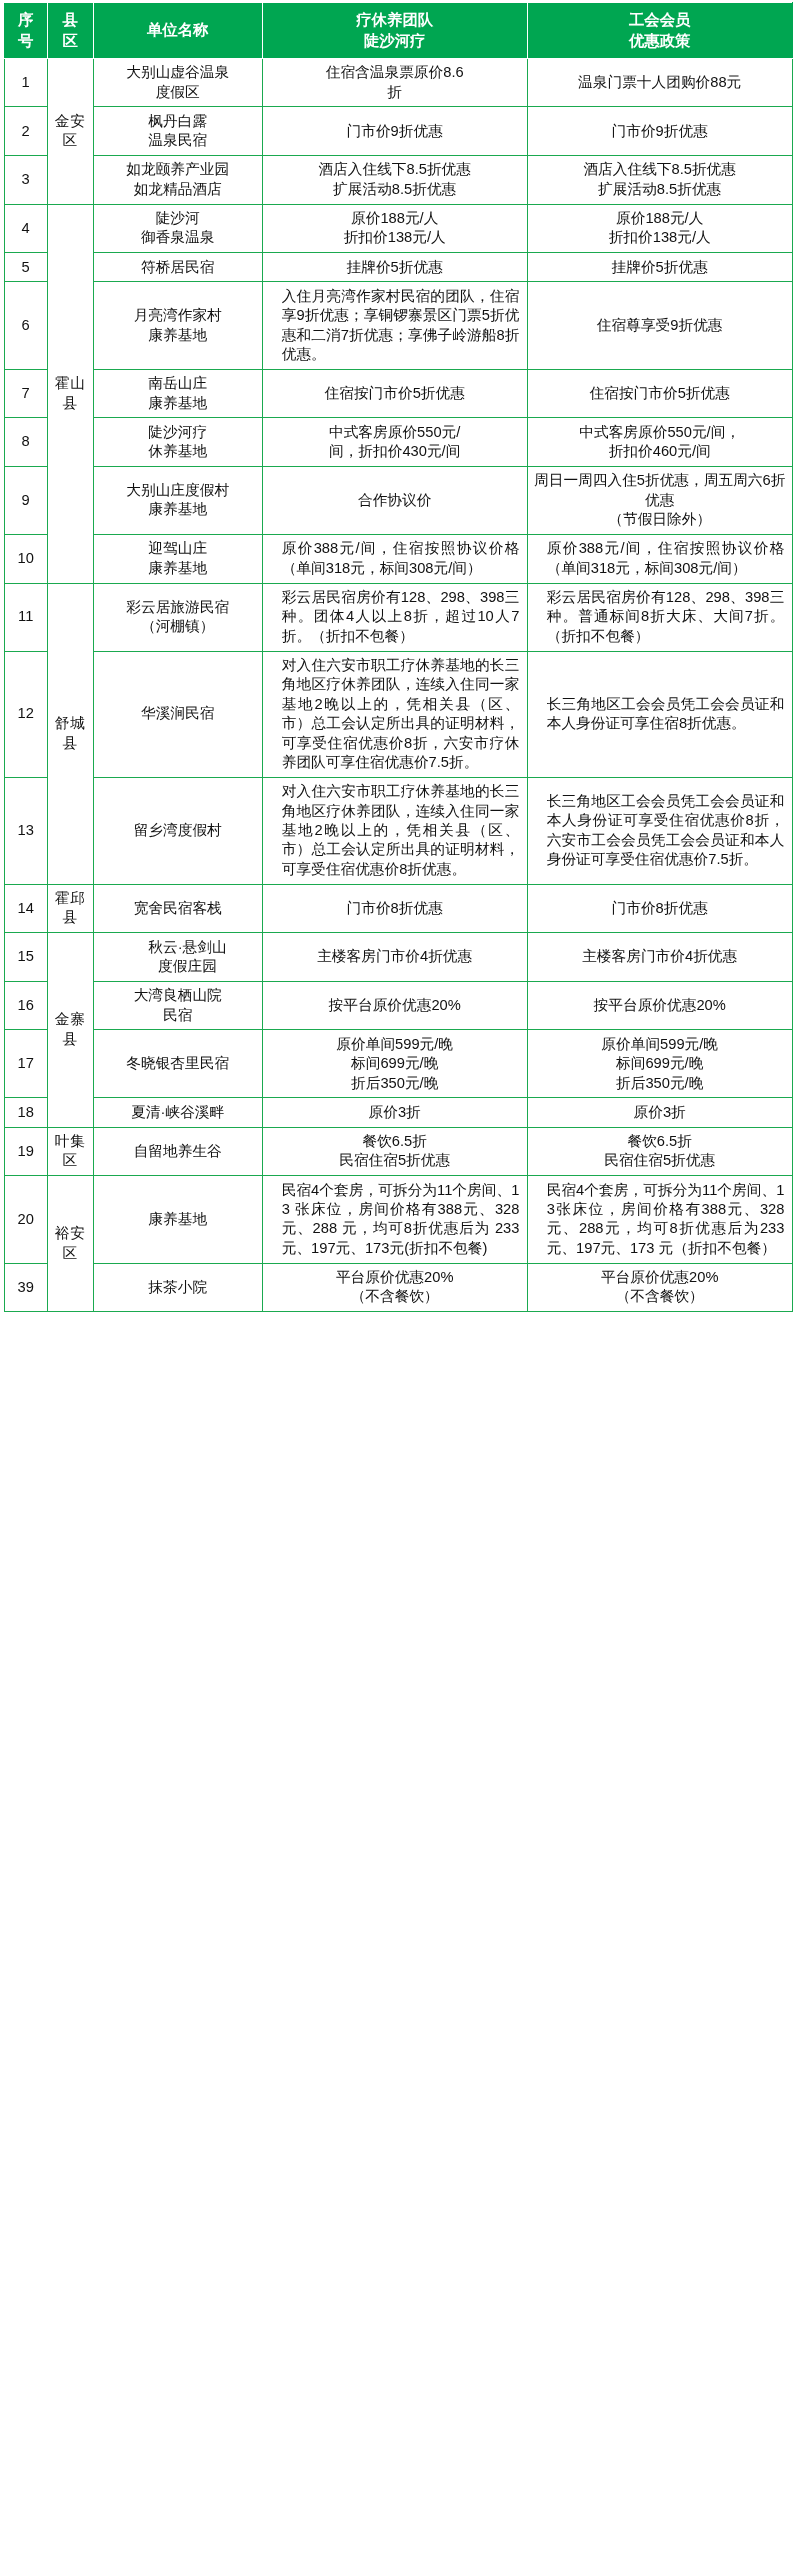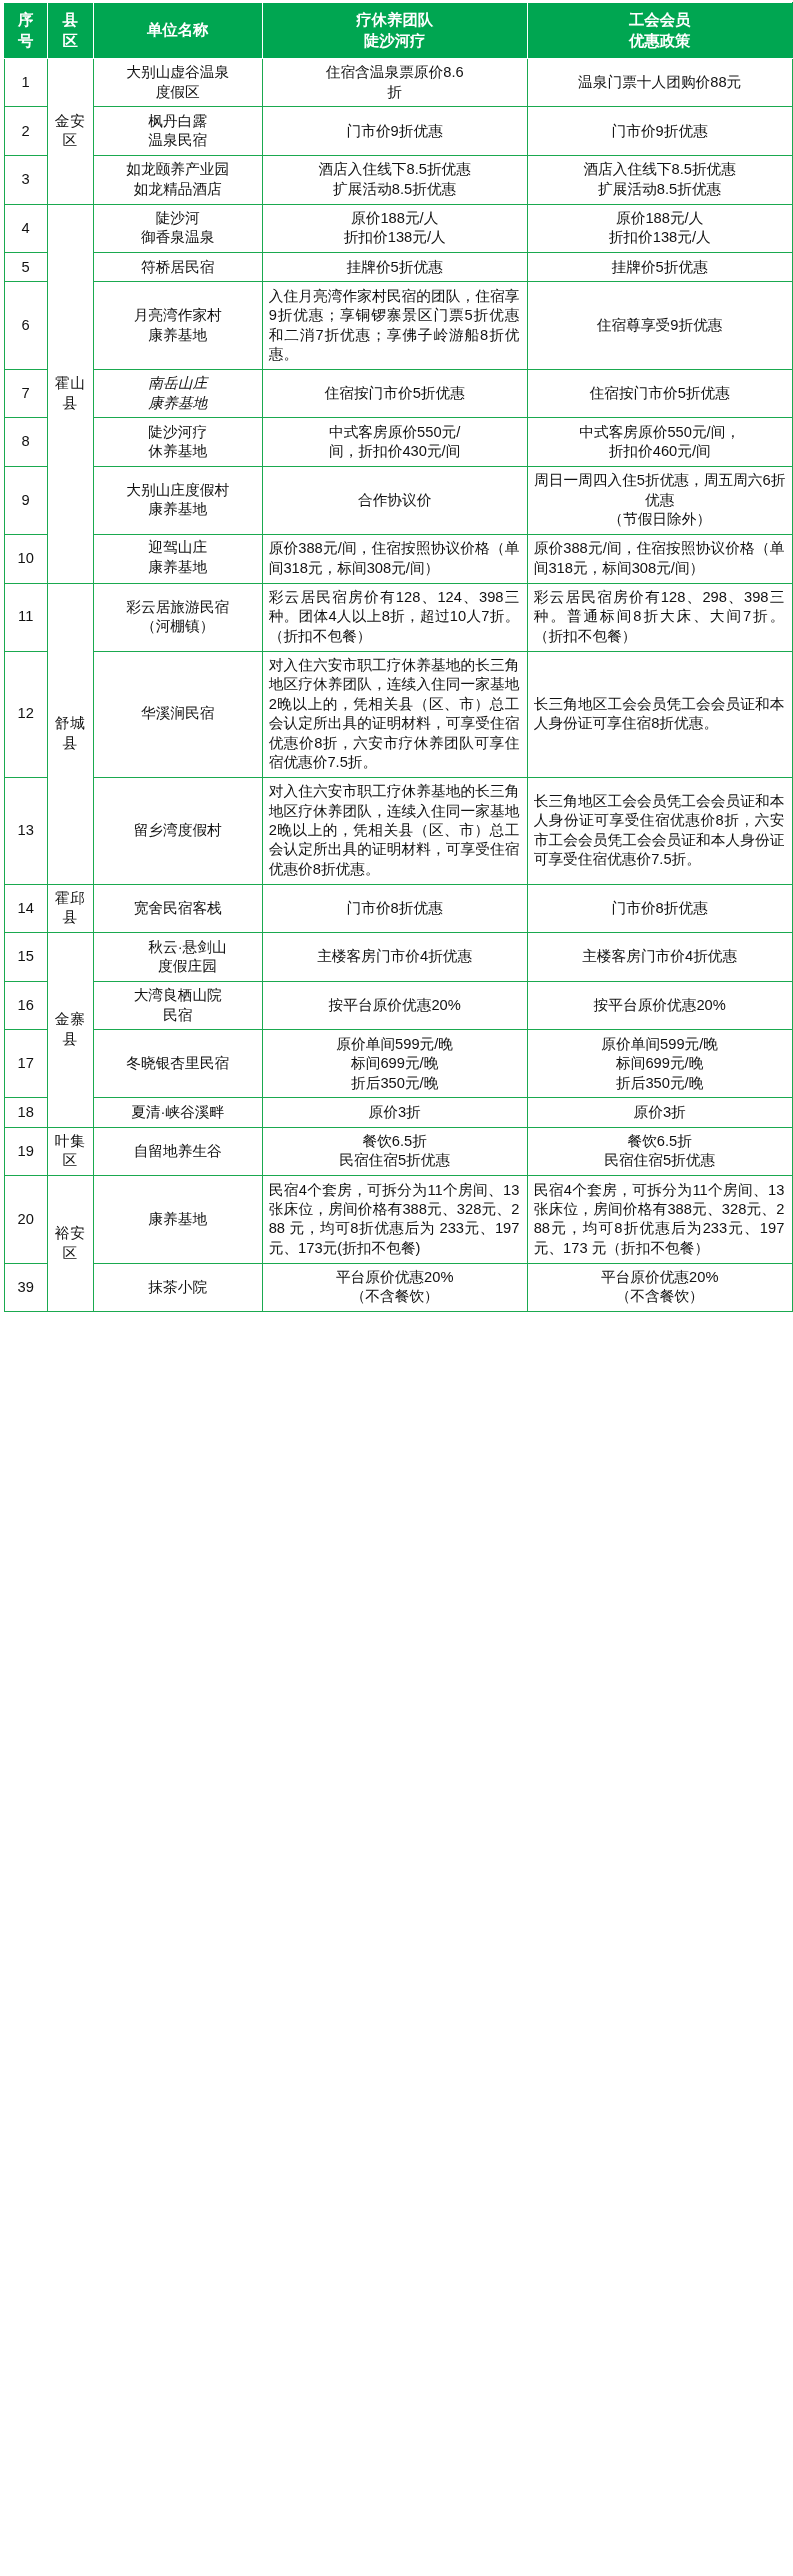--- a/index.html
+++ b/index.html
@@ -65,21 +65,21 @@
     line-height: 1.35;
   }
   .cell-text {
     text-align: center;
     font-size: 14.7px;
     line-height: 1.36;
   }
   .cell-text.justify {
     text-align: justify;
     text-align-last: left;
-    padding-left: 6px;
+    padding-left: 19px;
     padding-right: 7.3px;
   }
 </style>
 </head>
 <body>
 
 <div id="sheet">
   <table class="price-table">
     <colgroup>
       <col class="c-seq">
@@ -162,21 +162,21 @@
       <tr>
         <td class="cell-seq">6</td>
         <td class="cell-unit" style="white-space: pre-line;">月亮湾作家村
 康养基地</td>
         <td class="cell-text justify">入住月亮湾作家村民宿的团队，住宿享9折优惠；享铜锣寨景区门票5折优惠和二消7折优惠；享佛子岭游船8折优惠。</td>
         <td class="cell-text">住宿尊享受9折优惠</td>
       </tr>
 
       <tr>
         <td class="cell-seq">7</td>
-        <td class="cell-unit" style="white-space: pre-line; font-style: italic;">南岳山庄
+        <td class="cell-unit" style="white-space: pre-line;">南岳山庄
 康养基地</td>
         <td class="cell-text">住宿按门市价5折优惠</td>
         <td class="cell-text">住宿按门市价5折优惠</td>
       </tr>
 
       <tr>
         <td class="cell-seq">8</td>
         <td class="cell-unit" style="white-space: pre-line;">陡沙河疗
 休养基地</td>
         <td class="cell-text" style="white-space: pre-line;">中式客房原价550元/
@@ -189,32 +189,32 @@
         <td class="cell-seq">9</td>
         <td class="cell-unit" style="white-space: pre-line;">大别山庄度假村
 康养基地</td>
         <td class="cell-text">合作协议价</td>
         <td class="cell-text" style="white-space: pre-line;">周日一周四入住5折优惠，周五周六6折优惠
 （节假日除外）</td>
       </tr>
 
       <tr>
         <td class="cell-seq">10</td>
-        <td class="cell-unit" style="white-space: pre-line; font-family: Liberation Mono, monospace;">迎驾山庄
+        <td class="cell-unit" style="white-space: pre-line;">迎驾山庄
 康养基地</td>
         <td class="cell-text justify">原价388元/间，住宿按照协议价格（单间318元，标间308元/间）</td>
         <td class="cell-text justify">原价388元/间，住宿按照协议价格（单间318元，标间308元/间）</td>
       </tr>
 
       <tr>
         <td class="cell-seq">11</td>
         <td class="cell-region" rowspan="3">舒城县</td>
         <td class="cell-unit" style="white-space: pre-line; margin-top: 20px;">彩云居旅游民宿
 （河棚镇）</td>
-        <td class="cell-text justify">彩云居民宿房价有128、124、398三种。团体4人以上8折，超过10人7折。（折扣不包餐）</td>
+        <td class="cell-text justify">彩云居民宿房价有128、298、398三种。团体4人以上8折，超过10人7折。（折扣不包餐）</td>
         <td class="cell-text justify">彩云居民宿房价有128、298、398三种。普通标间8折大床、大间7折。（折扣不包餐）</td>
       </tr>
 
       <tr>
         <td class="cell-seq">12</td>
         <td class="cell-unit">华溪涧民宿</td>
         <td class="cell-text justify">对入住六安市职工疗休养基地的长三角地区疗休养团队，连续入住同一家基地2晚以上的，凭相关县（区、市）总工会认定所出具的证明材料，可享受住宿优惠价8折，六安市疗休养团队可享住宿优惠价7.5折。</td>
         <td class="cell-text justify">长三角地区工会会员凭工会会员证和本人身份证可享住宿8折优惠。</td>
       </tr>
 

